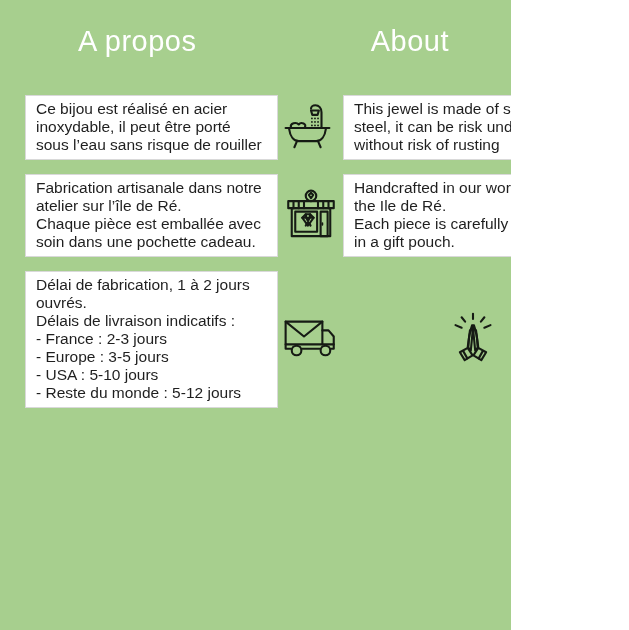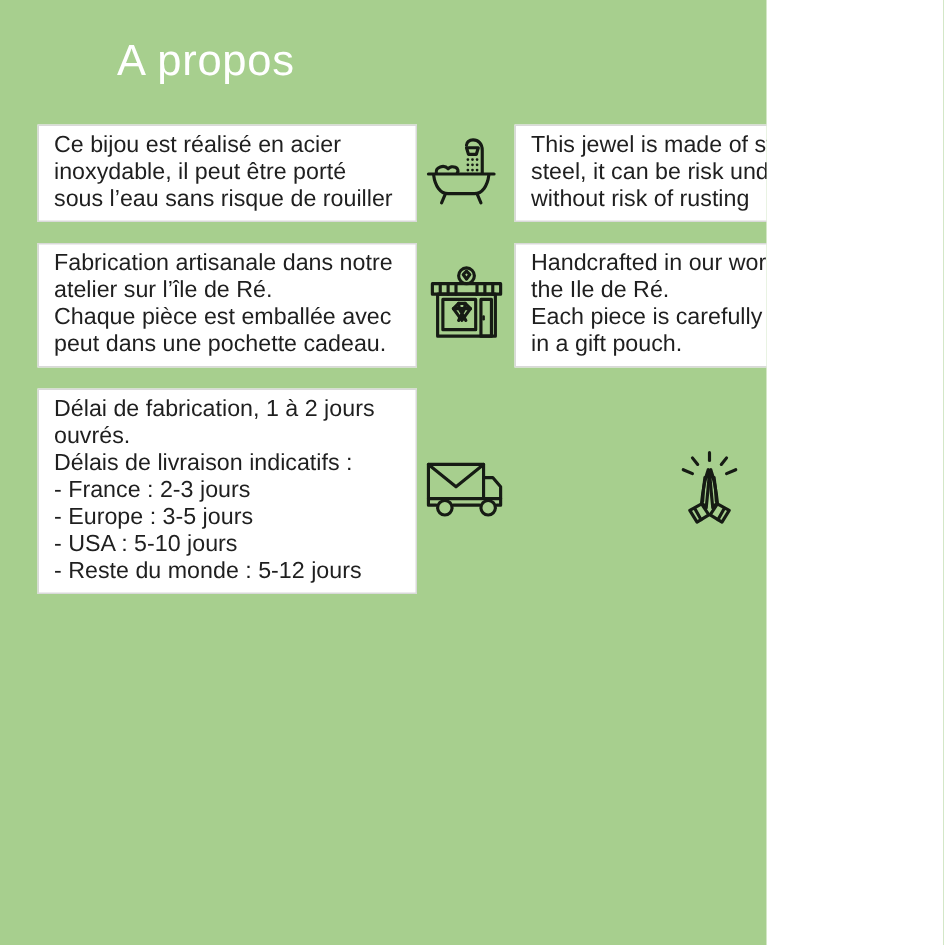--- a/index.html
+++ b/index.html
@@ -18,21 +18,21 @@
   }
   .title{
     color:#ffffff;
     font-size:29px;
     font-weight:400;
     letter-spacing:0.5px;
     line-height:1.1;
   }
   .content{
     position:absolute;
-    top:83px;left:25px;
+    top:95px;left:25px;
     width:578px;
     display:grid;
     grid-template-columns:253px 65px 260px;
     row-gap:14px;
   }
   .textbox{
     background:#ffffff;
     border:1px solid #d9d9d9;
     padding:4px 10px 5px 10px;
     color:#1f1f1f;
@@ -55,20 +55,21 @@
     stroke-linejoin:round;
   }
 </style>
 </head>
 <body>
 
 <div class="page">
 
   <div class="headers">
     <div class="title">A propos</div>
+    <div class="title">About</div>
   </div>
 
   <div class="content">
 
     <div class="textbox">Ce bijou est réalisé en acier inoxydable, il peut être porté sous l’eau sans risque de rouiller</div>
     <div class="iconcell">
       <svg viewBox="0 0 64 64">
         <path d="M3 32 H53"></path>
         <path d="M7 33 C8 41 12 47 18 47 H38 C44 47 48 41 49 33"></path>
         <path d="M16 47 L13 54"></path>
@@ -79,21 +80,21 @@
         <g stroke-width="2">
           <path d="M33 21 h0.1 M36.5 21 h0.1 M40 21 h0.1"></path>
           <path d="M33 25 h0.1 M36.5 25 h0.1 M40 25 h0.1"></path>
           <path d="M33 29 h0.1 M36.5 29 h0.1 M40 29 h0.1"></path>
         </g>
       </svg>
     </div>
     <div class="textbox">This jewel is made of stainless steel, it can be risk under water without risk of rusting</div>
 
     <div class="textbox">Fabrication artisanale dans notre atelier sur l’île de Ré.
-Chaque pièce est emballée avec peut dans une pochette cadeau.</div>
+Chaque pièce est emballée avec soin dans une pochette cadeau.</div>
     <div class="iconcell">
       <svg viewBox="0 0 64 64">
         <circle cx="32" cy="9" r="6"></circle>
         <path d="M29.5 8 l2.5 -2.5 l2.5 2.5 l-2.5 3.5 z"></path>
         <rect x="6" y="15" width="52" height="8"></rect>
         <path d="M12 15 v8 M18 15 v8 M24 15 v8 M40 15 v8 M46 15 v8 M52 15 v8"></path>
         <rect x="10" y="23" width="44" height="32"></rect>
         <rect x="14" y="27" width="25" height="23"></rect>
         <path d="M22 34 l4 -4 h5 l4 4 l-6.5 9 z"></path>
         <path d="M22 34 h13 M26 30 l0.5 4 l5 9 M31 30 l-0.5 4 l-4.5 9"></path>

